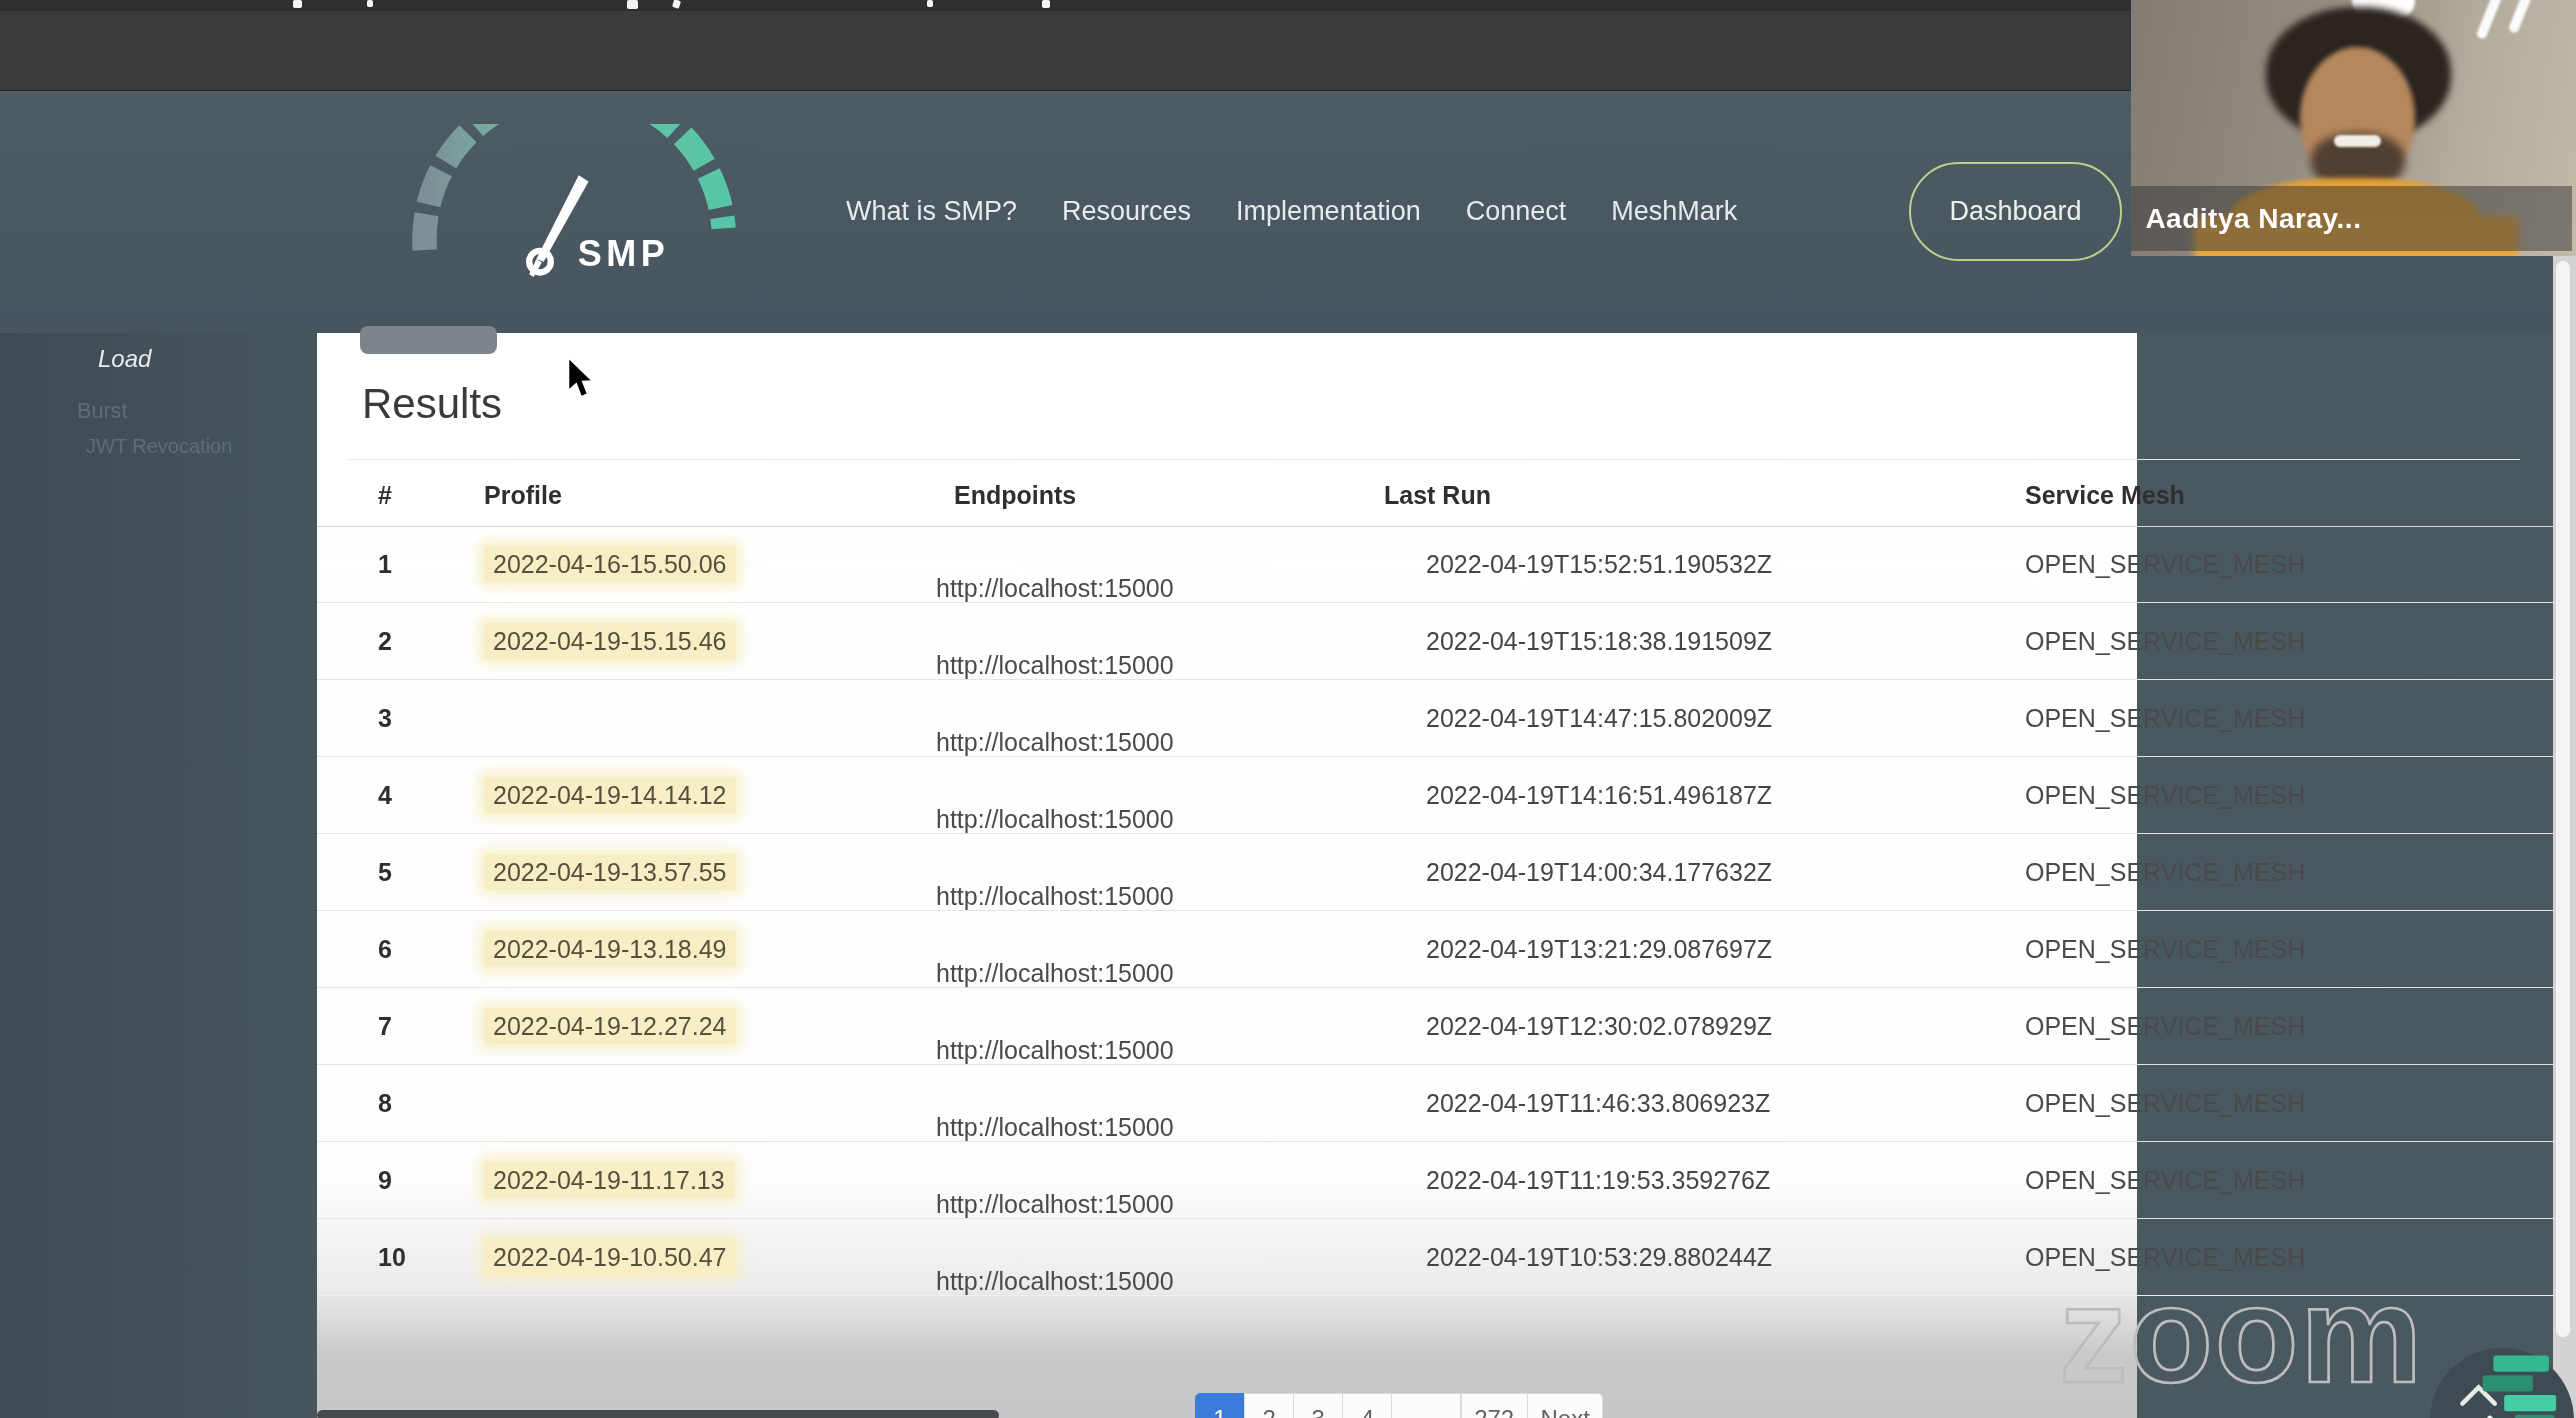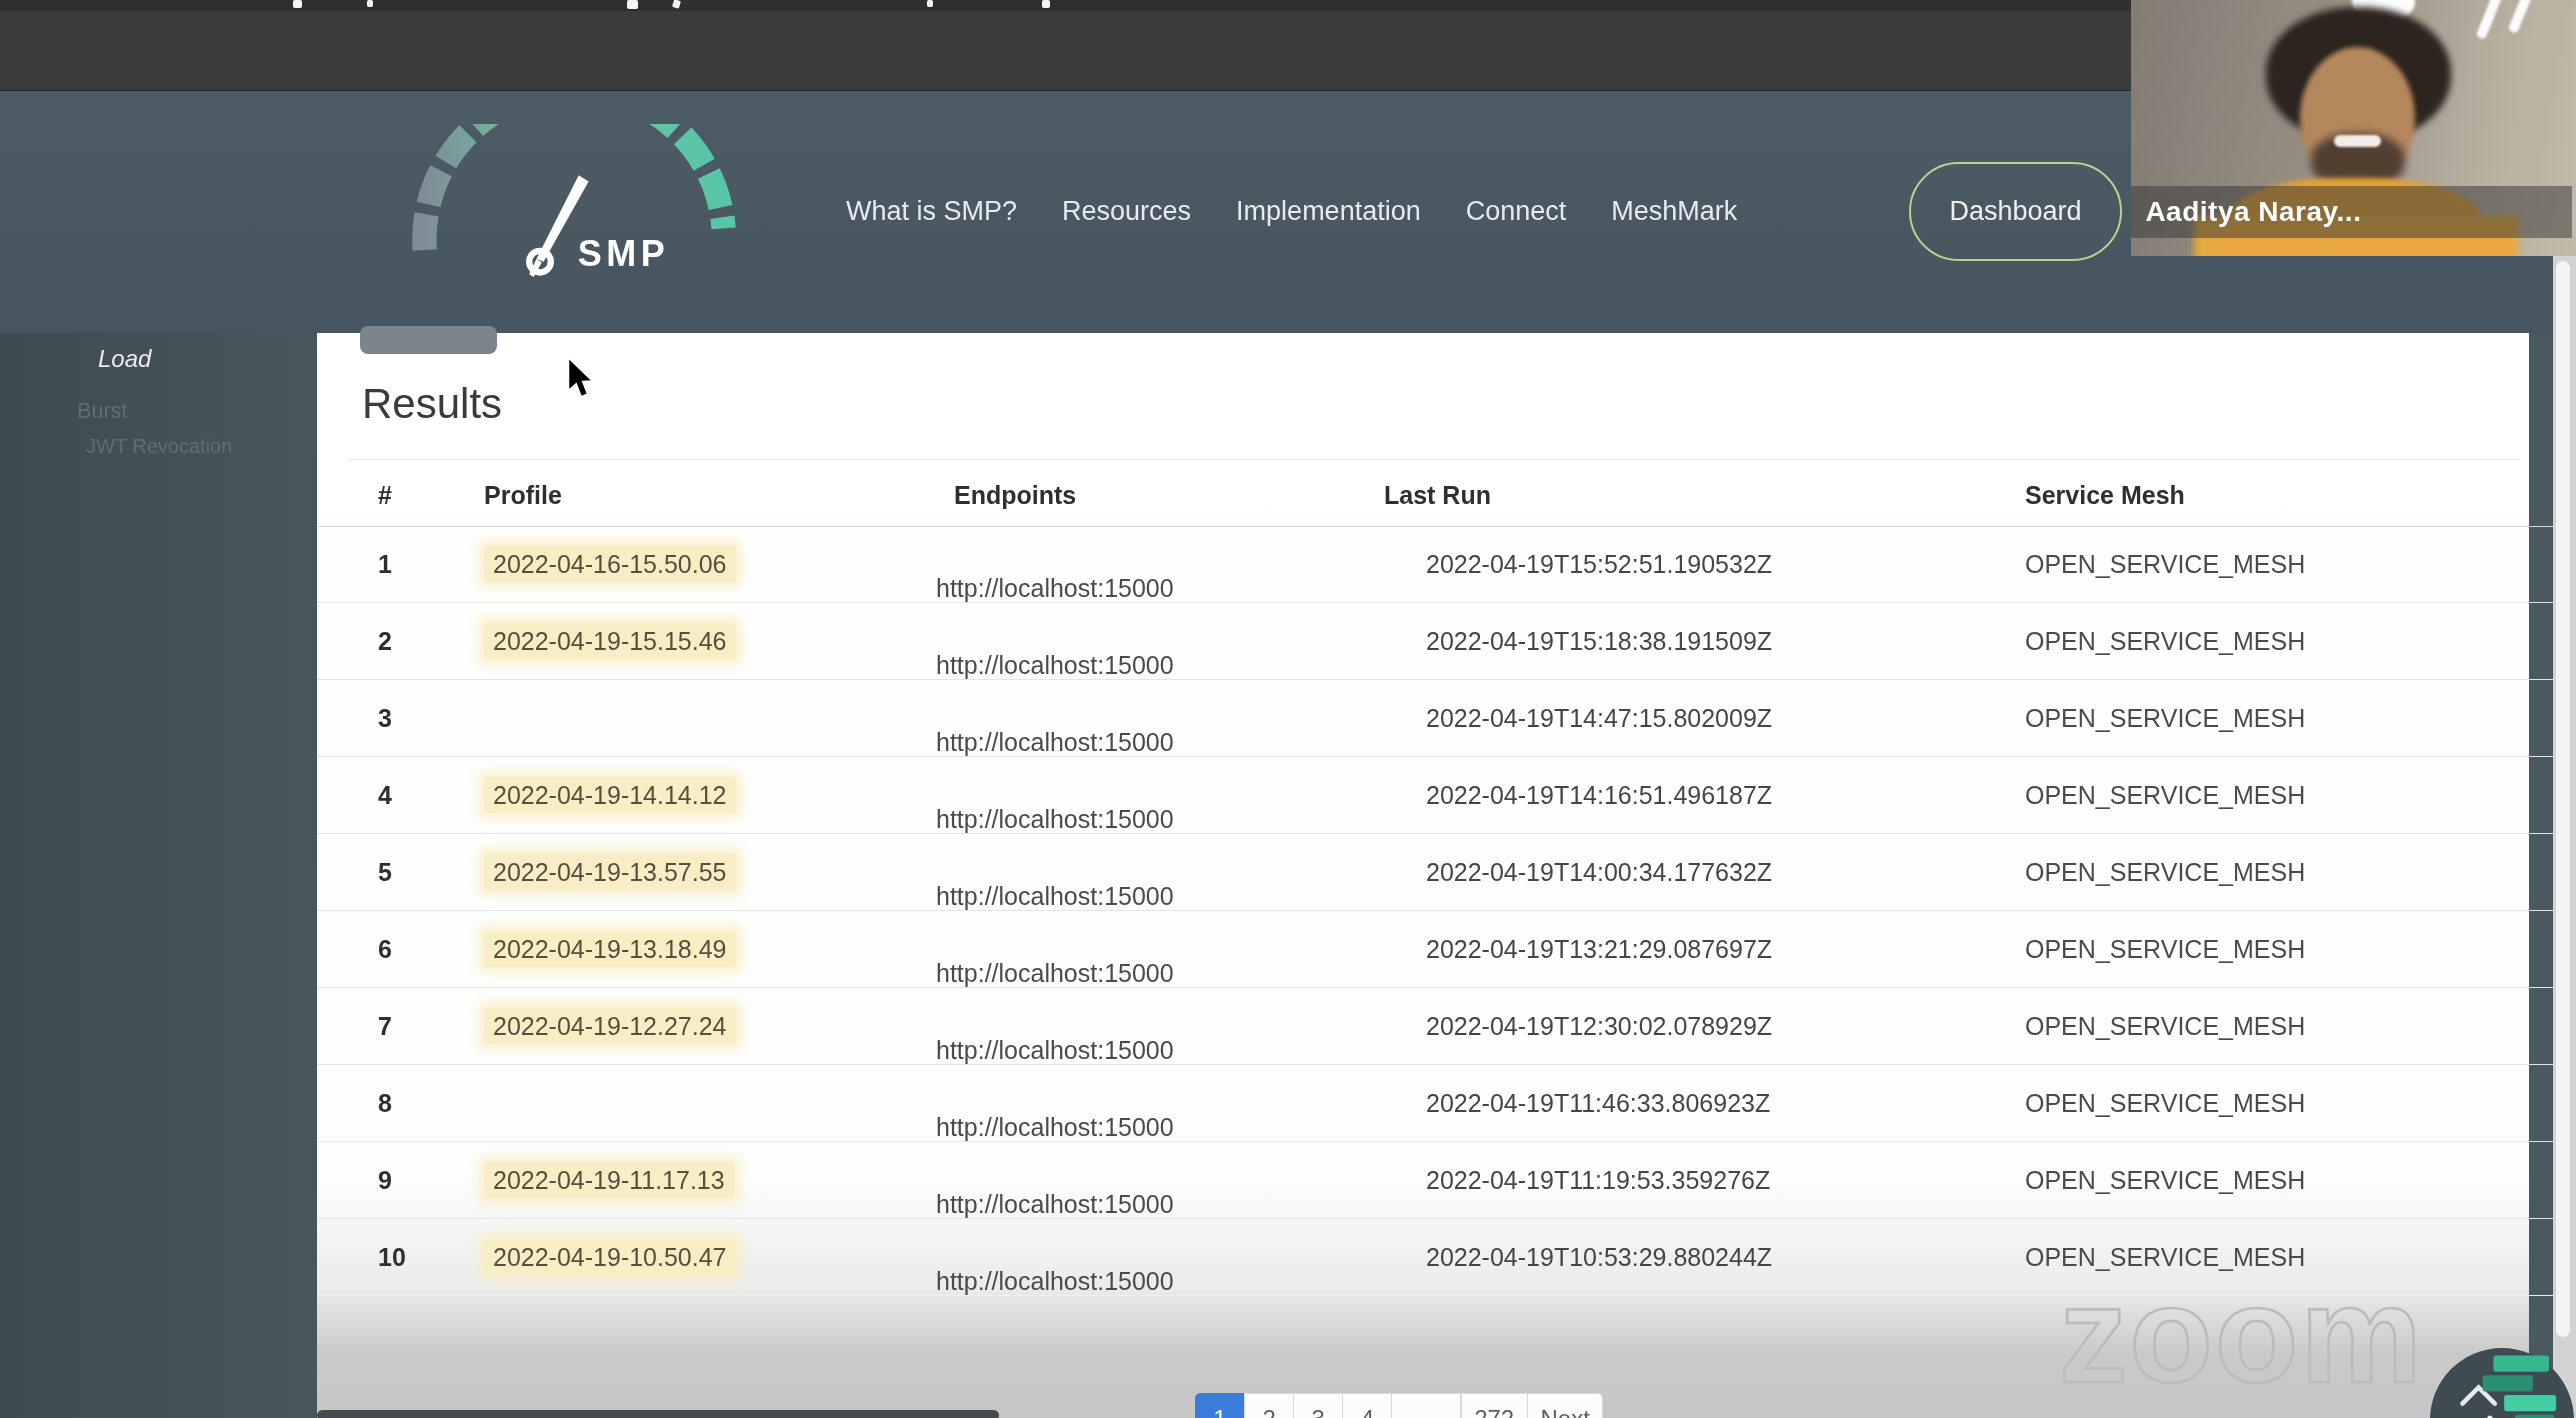--- a/index.html
+++ b/index.html
@@ -38,21 +38,21 @@
   .nav-item{color:#e7ebed;font-size:27px;white-space:nowrap;cursor:pointer;}
   #dash-pill{left:1909px;top:162px;width:209px;height:95px;border:2.7px solid #becf8f;border-radius:50px;display:flex;align-items:center;justify-content:center;color:#eef1ea;font-size:27px;}
 
   
   .side-item{position:absolute;white-space:nowrap;}
   .side-item.active{left:86px;top:345px;font-style:italic;color:#e9ebec;font-size:24px;margin-left:12px;}
   .side-item.dim1{left:77px;top:398px;color:#5e6d76;font-size:21.6px;}
   .side-item.dim2{left:77px;top:435px;color:#5e6d76;font-size:20px;margin-left:9px;}
 
   
-  #main{left:317px;top:333px;width:2212px;height:1085px;
+  #main{left:317px;top:333px;width:1820px;height:1085px;
     background:linear-gradient(180deg,#ffffff 0%,#fdfdfd 78%,#ebebeb 88%,#cacaca 94%,#c6c6c6 100%);}
   #card-tab{left:43px;top:-7.2px;width:137px;height:28px;background:#7d858c;border-radius:8px;z-index:4;}
   #results-title{left:45px;top:47px;font-size:42px;color:#3a3a3a;}
   #title-divider{left:32px;top:126px;width:2171px;height:0.9px;background:#e5e5e5;}
   #thead{left:0;top:135px;width:2236px;height:58px;border-bottom:1.8px solid #d7d7d7;}
   .hcell{position:absolute;top:12.6px;font-size:25px;font-weight:bold;color:#2f2f2f;white-space:nowrap;}
   #rows{left:0;top:193px;width:2236px;}
   .trow{position:relative;width:2236px;height:76px;border-bottom:0.9px solid #e4e4e4;}
   .trow:last-child{border-bottom-color:#efefef;}
   .cell{position:absolute;top:0;height:76px;display:flex;align-items:center;font-size:25px;color:#454545;white-space:nowrap;}
@@ -89,21 +89,21 @@
     background:linear-gradient(100deg,#837c73 0%,#948d81 40%,#b3ab9d 72%,#c3bba8 100%);}
   .cam{position:absolute;}
   #cam-hair{left:135px;top:7.2px;width:185px;height:135px;border-radius:48%;background:#2b241f;filter:blur(3.6px);}
   #cam-face{left:169px;top:47px;width:115px;height:142px;border-radius:50%;background:#b5875c;filter:blur(2.7px);}
   #cam-beard{left:180px;top:133px;width:94px;height:56px;border-radius:45%;background:#40332a;filter:blur(4.5px);opacity:.85;}
   #cam-smile{left:203px;top:135px;width:47px;height:11.7px;border-radius:6.3px;background:#f2ede6;filter:blur(0.9px);}
   #cam-shirt{left:97px;top:178px;width:252px;height:90px;border-radius:45% 45% 0 0;background:#e3a138;filter:blur(2.7px);}
   #cam-shirt2{left:63px;top:216px;width:324px;height:54px;background:#e8a83e;filter:blur(3.6px);}
   #cam-blob{left:221px;top:-20px;width:63px;height:43px;border-radius:50%;background:#fdfdfd;filter:blur(1.8px);}
   .cam-slash{width:10px;height:47px;background:#fbfbfb;border-radius:5.4px;filter:blur(0.9px);}
-  #nameplate{left:0;top:186px;width:441px;height:52px;background:rgba(52,52,52,.5);display:flex;align-items:center;}
+  #nameplate{left:0;top:186px;width:441px;height:65px;background:rgba(52,52,52,.5);display:flex;align-items:center;}
   #nameplate span{color:#ffffff;font-size:28px;font-weight:bold;padding-left:14.4px;letter-spacing:0.5px;}
 
   #cursor{z-index:100;left:565px;top:356px;}
 </style>
 </head>
 <body>
 
 <div class="abs" id="title-strip">
   <div class="frag" style="left:293px;width:9px;height:8px;"></div>
   <div class="frag" style="left:367px;width:6.3px;height:7.2px;"></div>

